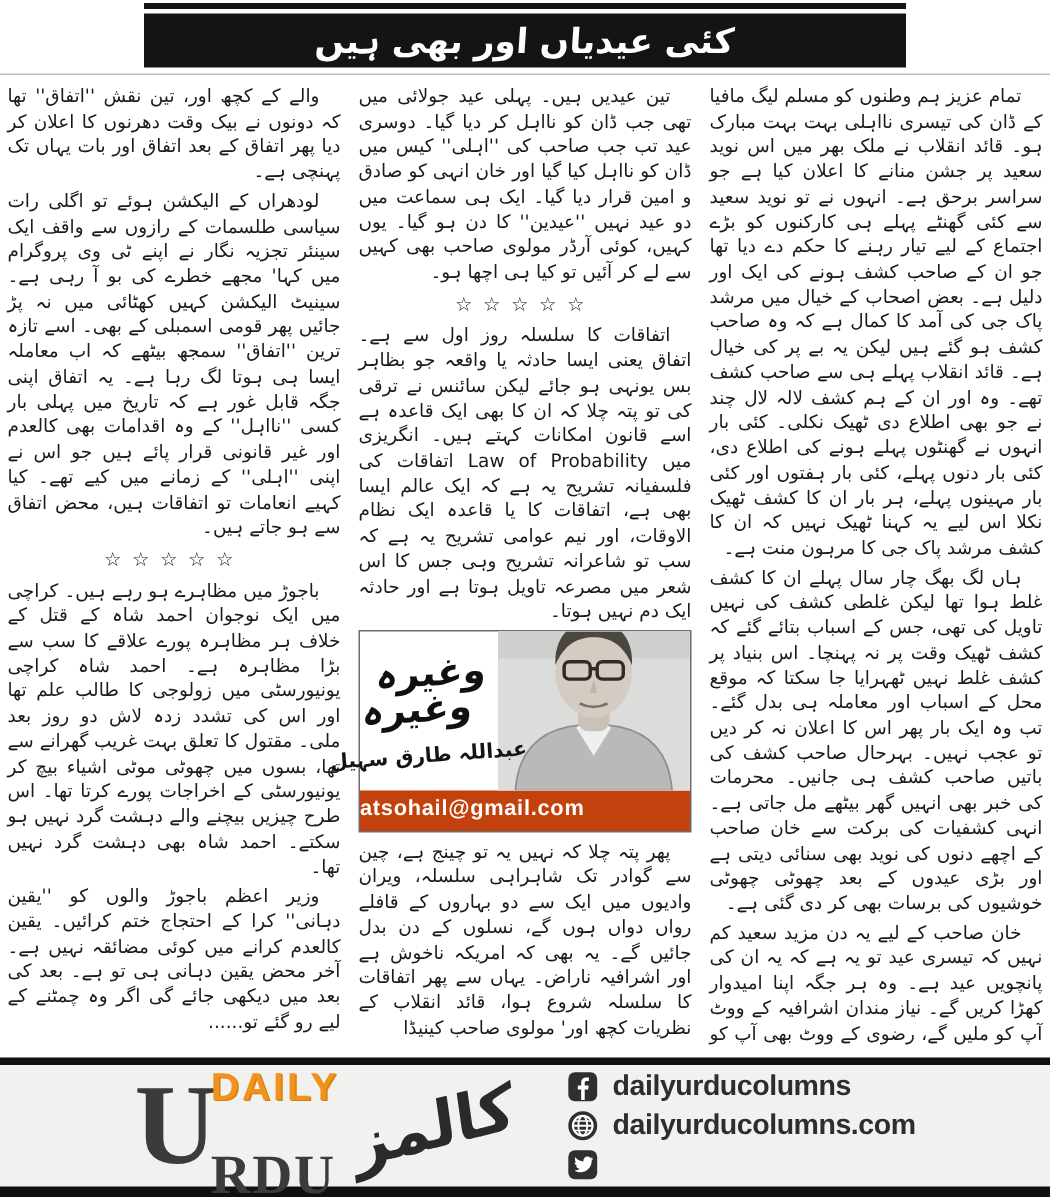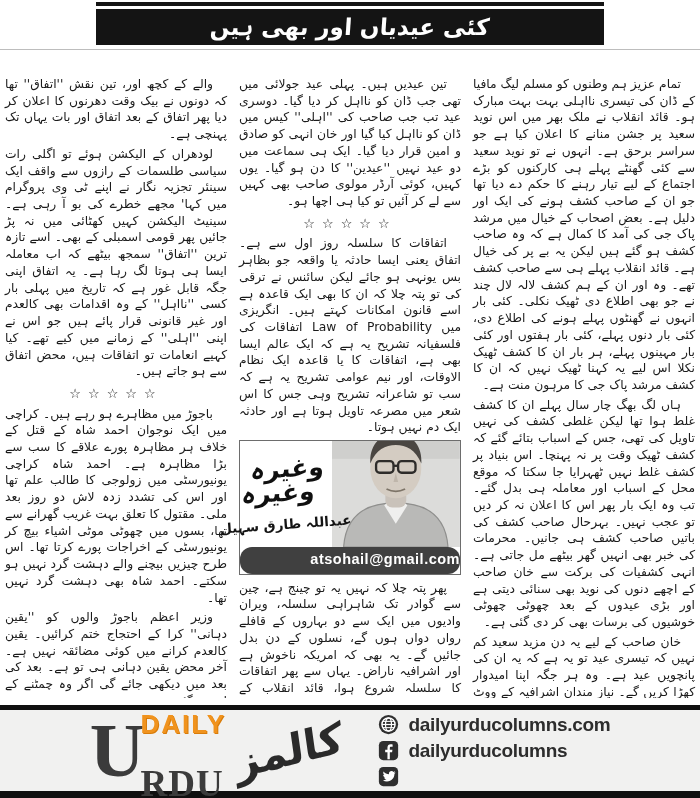--- a/index.html
+++ b/index.html
@@ -21,21 +21,21 @@
     font-family:"DejaVu Sans", sans-serif; transform:skewX(-4deg);
   }
   .header-rule { border-bottom:1px solid #bdbdbd; margin-top:4px; }
   
   .columns {
     direction:rtl; display:flex; gap:12px; padding:6px 5px 0 5px;
     height:648px; overflow:hidden; box-sizing:border-box;
   }
   .col {
     flex:1 1 0; min-width:0; text-align:justify; color:#1b1b1b;
-    font-size:12.3px; line-height:1.36;margin-top:20px;
+    font-size:12.3px; line-height:1.36;
   }
   .para { margin:0 0 3px 0; text-indent:14px; }
   .stars {
     text-align:center; letter-spacing:7px; font-size:13px; color:#222;
     padding:2px 0 3px 0; text-indent:0;
   }
   
   .author-box {
     direction:ltr; border:1px solid #6d6d6d; margin:4px 0 5px 0;
     background:#ffffff;
@@ -50,24 +50,23 @@
     transform:skewX(-8deg) rotate(-3deg); text-align:center;
   }
   .ab-title .l2 { display:block; margin-left:-14px; }
   .ab-name {
     font-size:13.5px; font-weight:bold; color:#141414; margin-top:10px;
     transform:rotate(-4deg); white-space:nowrap;
   }
   .ab-photo { flex:1 1 auto; overflow:hidden; background:#e2e2e2; }
   .ab-photo svg { display:block; width:100%; height:100%; }
   .ab-email {
-    background:#404040; color:#ffffff; text-align:right; font-weight:bold;
+    background:#c2410c; color:#ffffff; text-align:left; font-weight:bold;
     font-size:14.5px; padding:3px 0 4px 0; letter-spacing:0.5px;
     font-family:"Liberation Sans", sans-serif;
-    border-radius:12px;
   }
   
   .footer {
     position:absolute; left:0; right:0; bottom:0; height:93px;
     background:#f1f1f0; border-top:5px solid #101010; border-bottom:7px solid #101010;
     box-sizing:border-box; display:flex; align-items:center; justify-content:center;
     gap:34px;
   }
   .logo { display:flex; align-items:center; }
   .logo-u {
@@ -172,38 +171,38 @@
       <span class="logo-stack">
         <span class="logo-daily">DAILY</span>
         <span class="logo-rdu">RDU</span>
       </span>
       <span class="logo-urdu">کالمز</span>
     </div>
 
     <div class="social">
       <div class="social-row">
         <svg class="social-icon" viewBox="0 0 24 24" aria-hidden="true">
+          <rect x="1" y="1" width="22" height="22" rx="5" fill="#2f2f2f"></rect>
+          <path d="M13.5 22v-8h2.6l.4-3h-3V9.1c0-.9.3-1.5 1.6-1.5H16.7V5c-.3 0-1.2-.1-2.2-.1-2.2 0-3.7 1.3-3.7 3.8V11H8.2v3h2.6v8z" fill="#ffffff"></path>
+        </svg>
+        <span class="social-label">dailyurducolumns</span>
+      </div>
+      <div class="social-row">
+        <svg class="social-icon" viewBox="0 0 24 24" aria-hidden="true">
           <circle cx="12" cy="12" r="11" fill="#2f2f2f"></circle>
           <circle cx="12" cy="12" r="7.5" fill="none" stroke="#ffffff" stroke-width="1.6"></circle>
           <ellipse cx="12" cy="12" rx="3.4" ry="7.5" fill="none" stroke="#ffffff" stroke-width="1.4"></ellipse>
           <line x1="4.5" y1="12" x2="19.5" y2="12" stroke="#ffffff" stroke-width="1.4"></line>
           <line x1="5.5" y1="8.4" x2="18.5" y2="8.4" stroke="#ffffff" stroke-width="1.2"></line>
           <line x1="5.5" y1="15.6" x2="18.5" y2="15.6" stroke="#ffffff" stroke-width="1.2"></line>
         </svg>
         <span class="social-label">dailyurducolumns.com</span>
       </div>
       <div class="social-row">
         <svg class="social-icon" viewBox="0 0 24 24" aria-hidden="true">
           <rect x="1" y="1" width="22" height="22" rx="5" fill="#2f2f2f"></rect>
-          <path d="M13.5 22v-8h2.6l.4-3h-3V9.1c0-.9.3-1.5 1.6-1.5H16.7V5c-.3 0-1.2-.1-2.2-.1-2.2 0-3.7 1.3-3.7 3.8V11H8.2v3h2.6v8z" fill="#ffffff"></path>
-        </svg>
-        <span class="social-label">dailyurducolumns</span>
-      </div>
-      <div class="social-row">
-        <svg class="social-icon" viewBox="0 0 24 24" aria-hidden="true">
-          <rect x="1" y="1" width="22" height="22" rx="5" fill="#2f2f2f"></rect>
           <path d="M20 7.3c-.5.2-1.1.4-1.7.5.6-.4 1.1-1 1.3-1.7-.6.3-1.2.6-1.9.7-.5-.6-1.3-1-2.2-1-1.7 0-3 1.4-3 3 0 .2 0 .5.1.7-2.5-.1-4.7-1.3-6.2-3.2-.3.5-.4 1-.4 1.5 0 1 .5 2 1.3 2.5-.5 0-1-.1-1.4-.4v.1c0 1.5 1 2.7 2.4 3-.3.1-.5.1-.8.1-.2 0-.4 0-.6-.1.4 1.2 1.5 2.1 2.8 2.1-1 .8-2.3 1.3-3.7 1.3H5.6c1.3.9 2.9 1.4 4.6 1.4 5.5 0 8.6-4.6 8.6-8.6v-.4c.6-.4 1.1-1 1.2-1.5z" fill="#ffffff"></path>
         </svg>
       </div>
     </div>
   </div>
 
 </div>
 
 </body></html>

